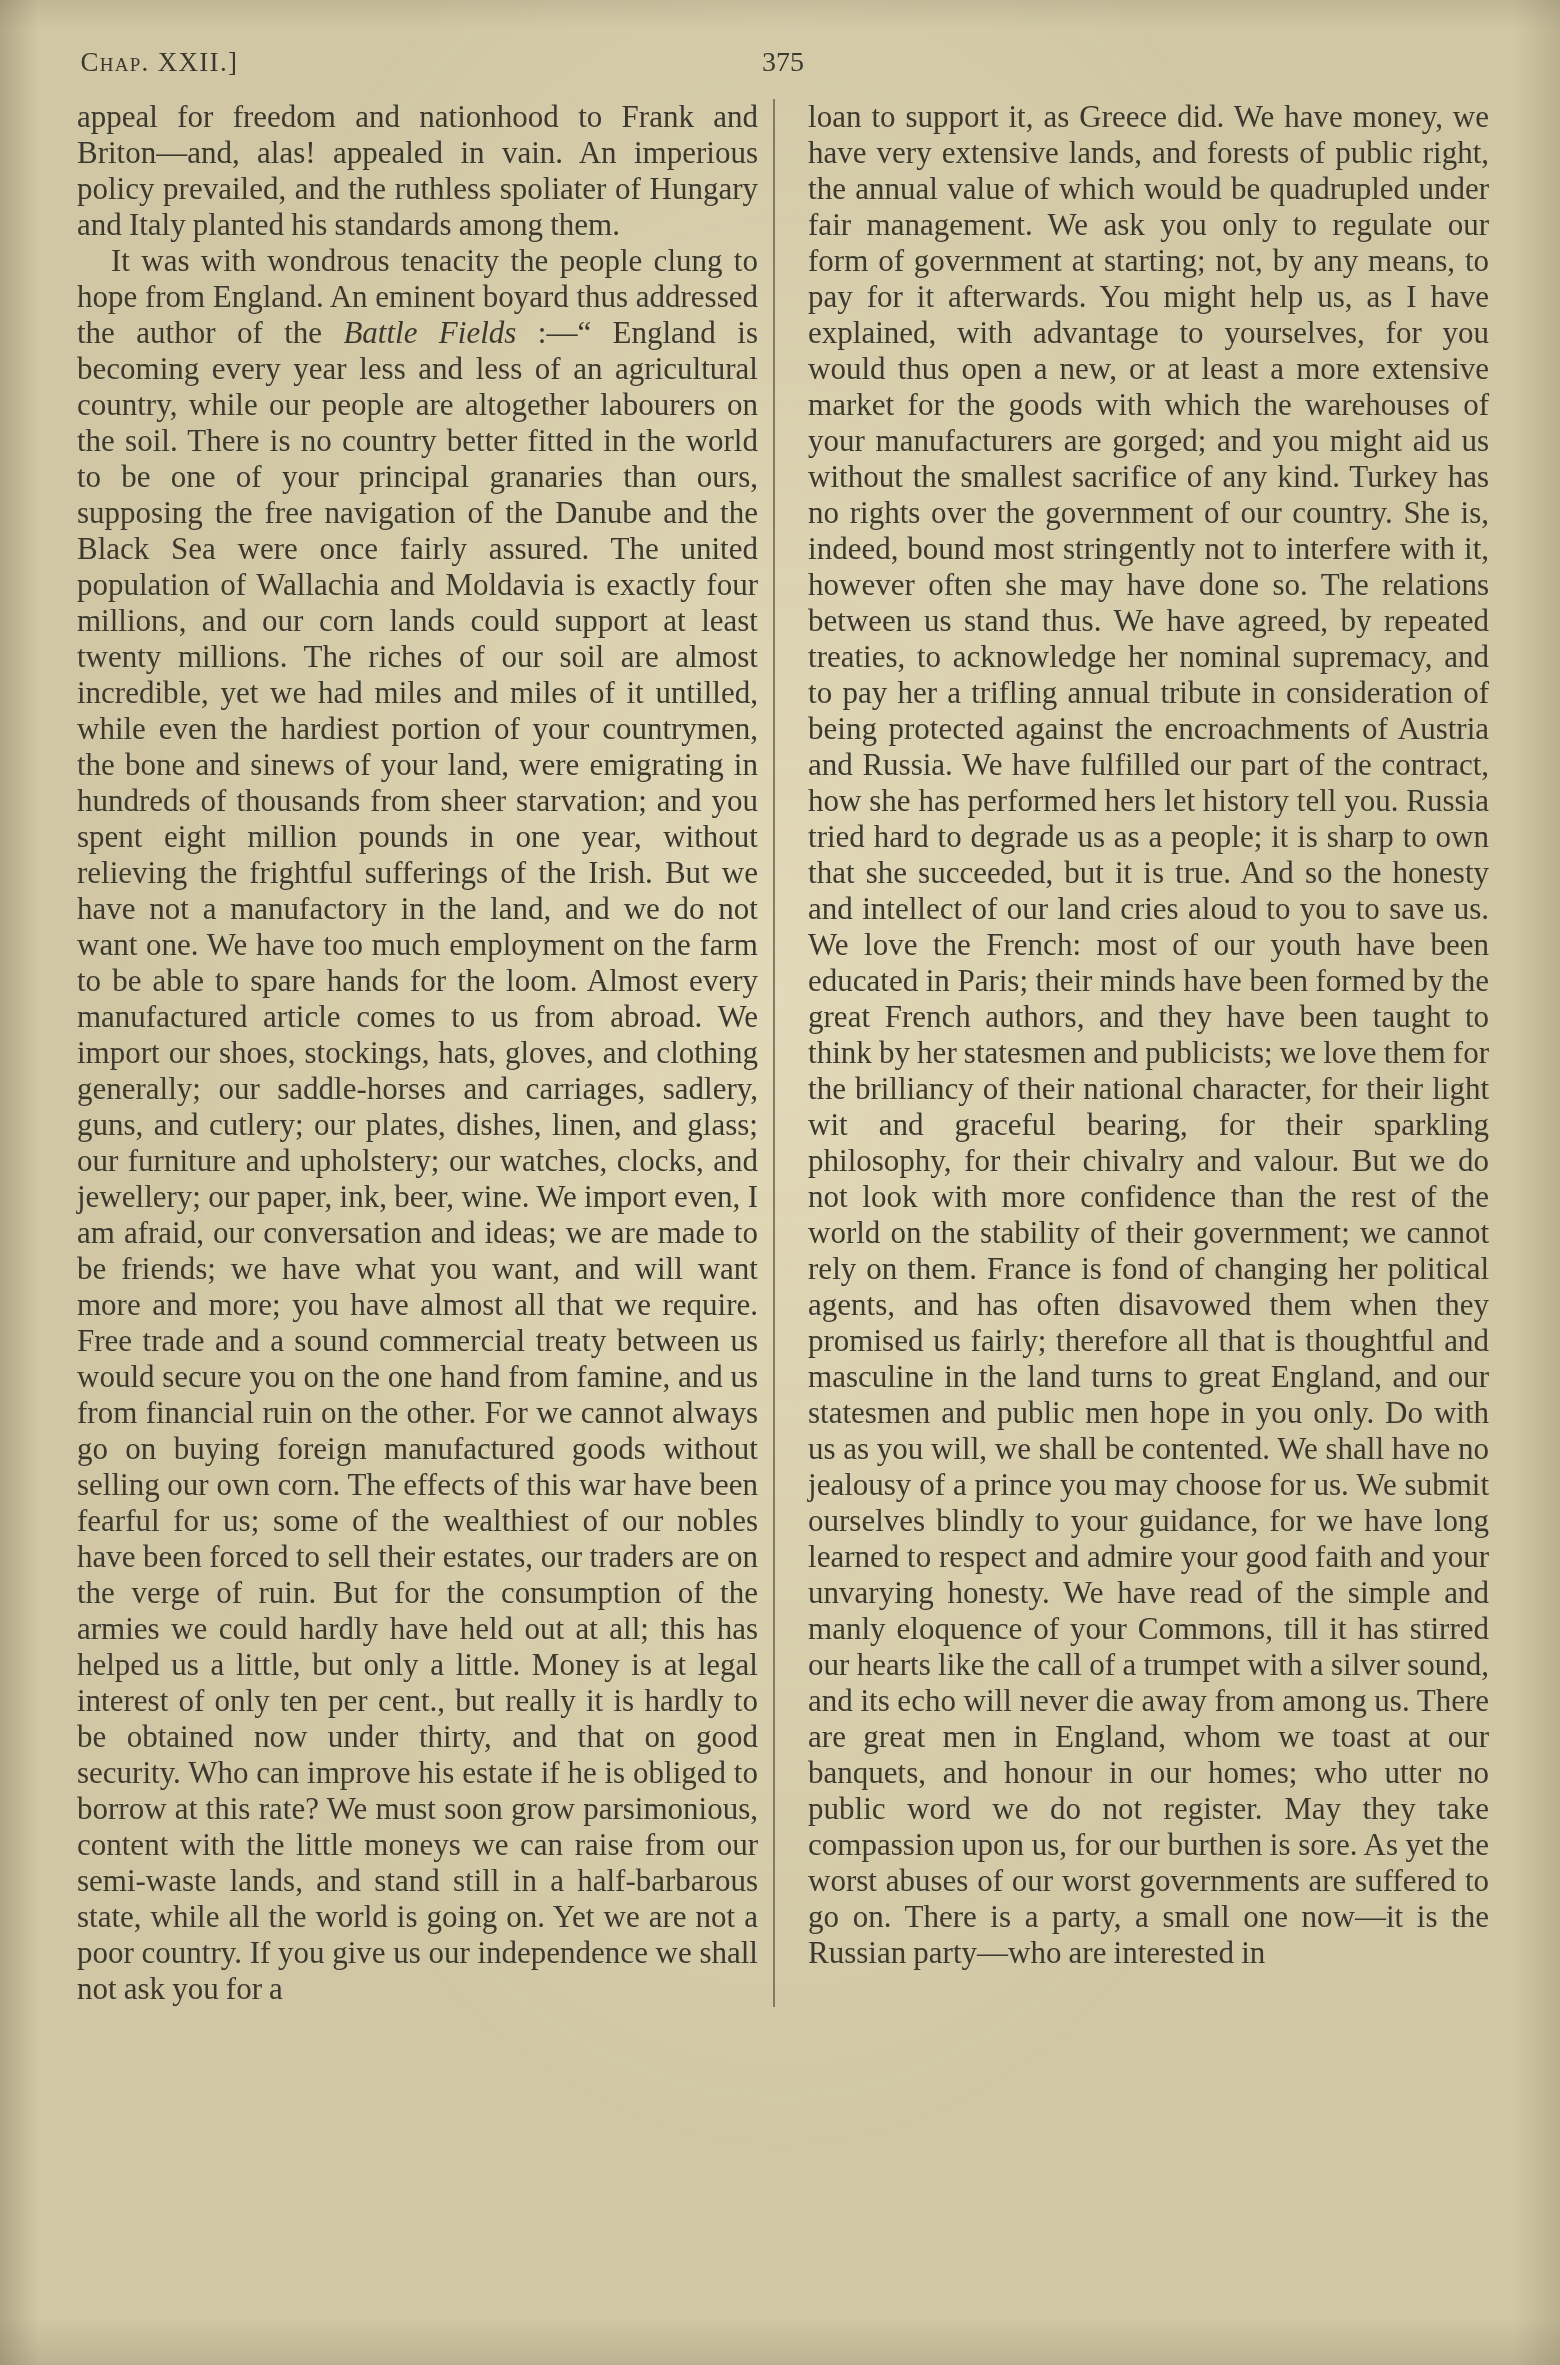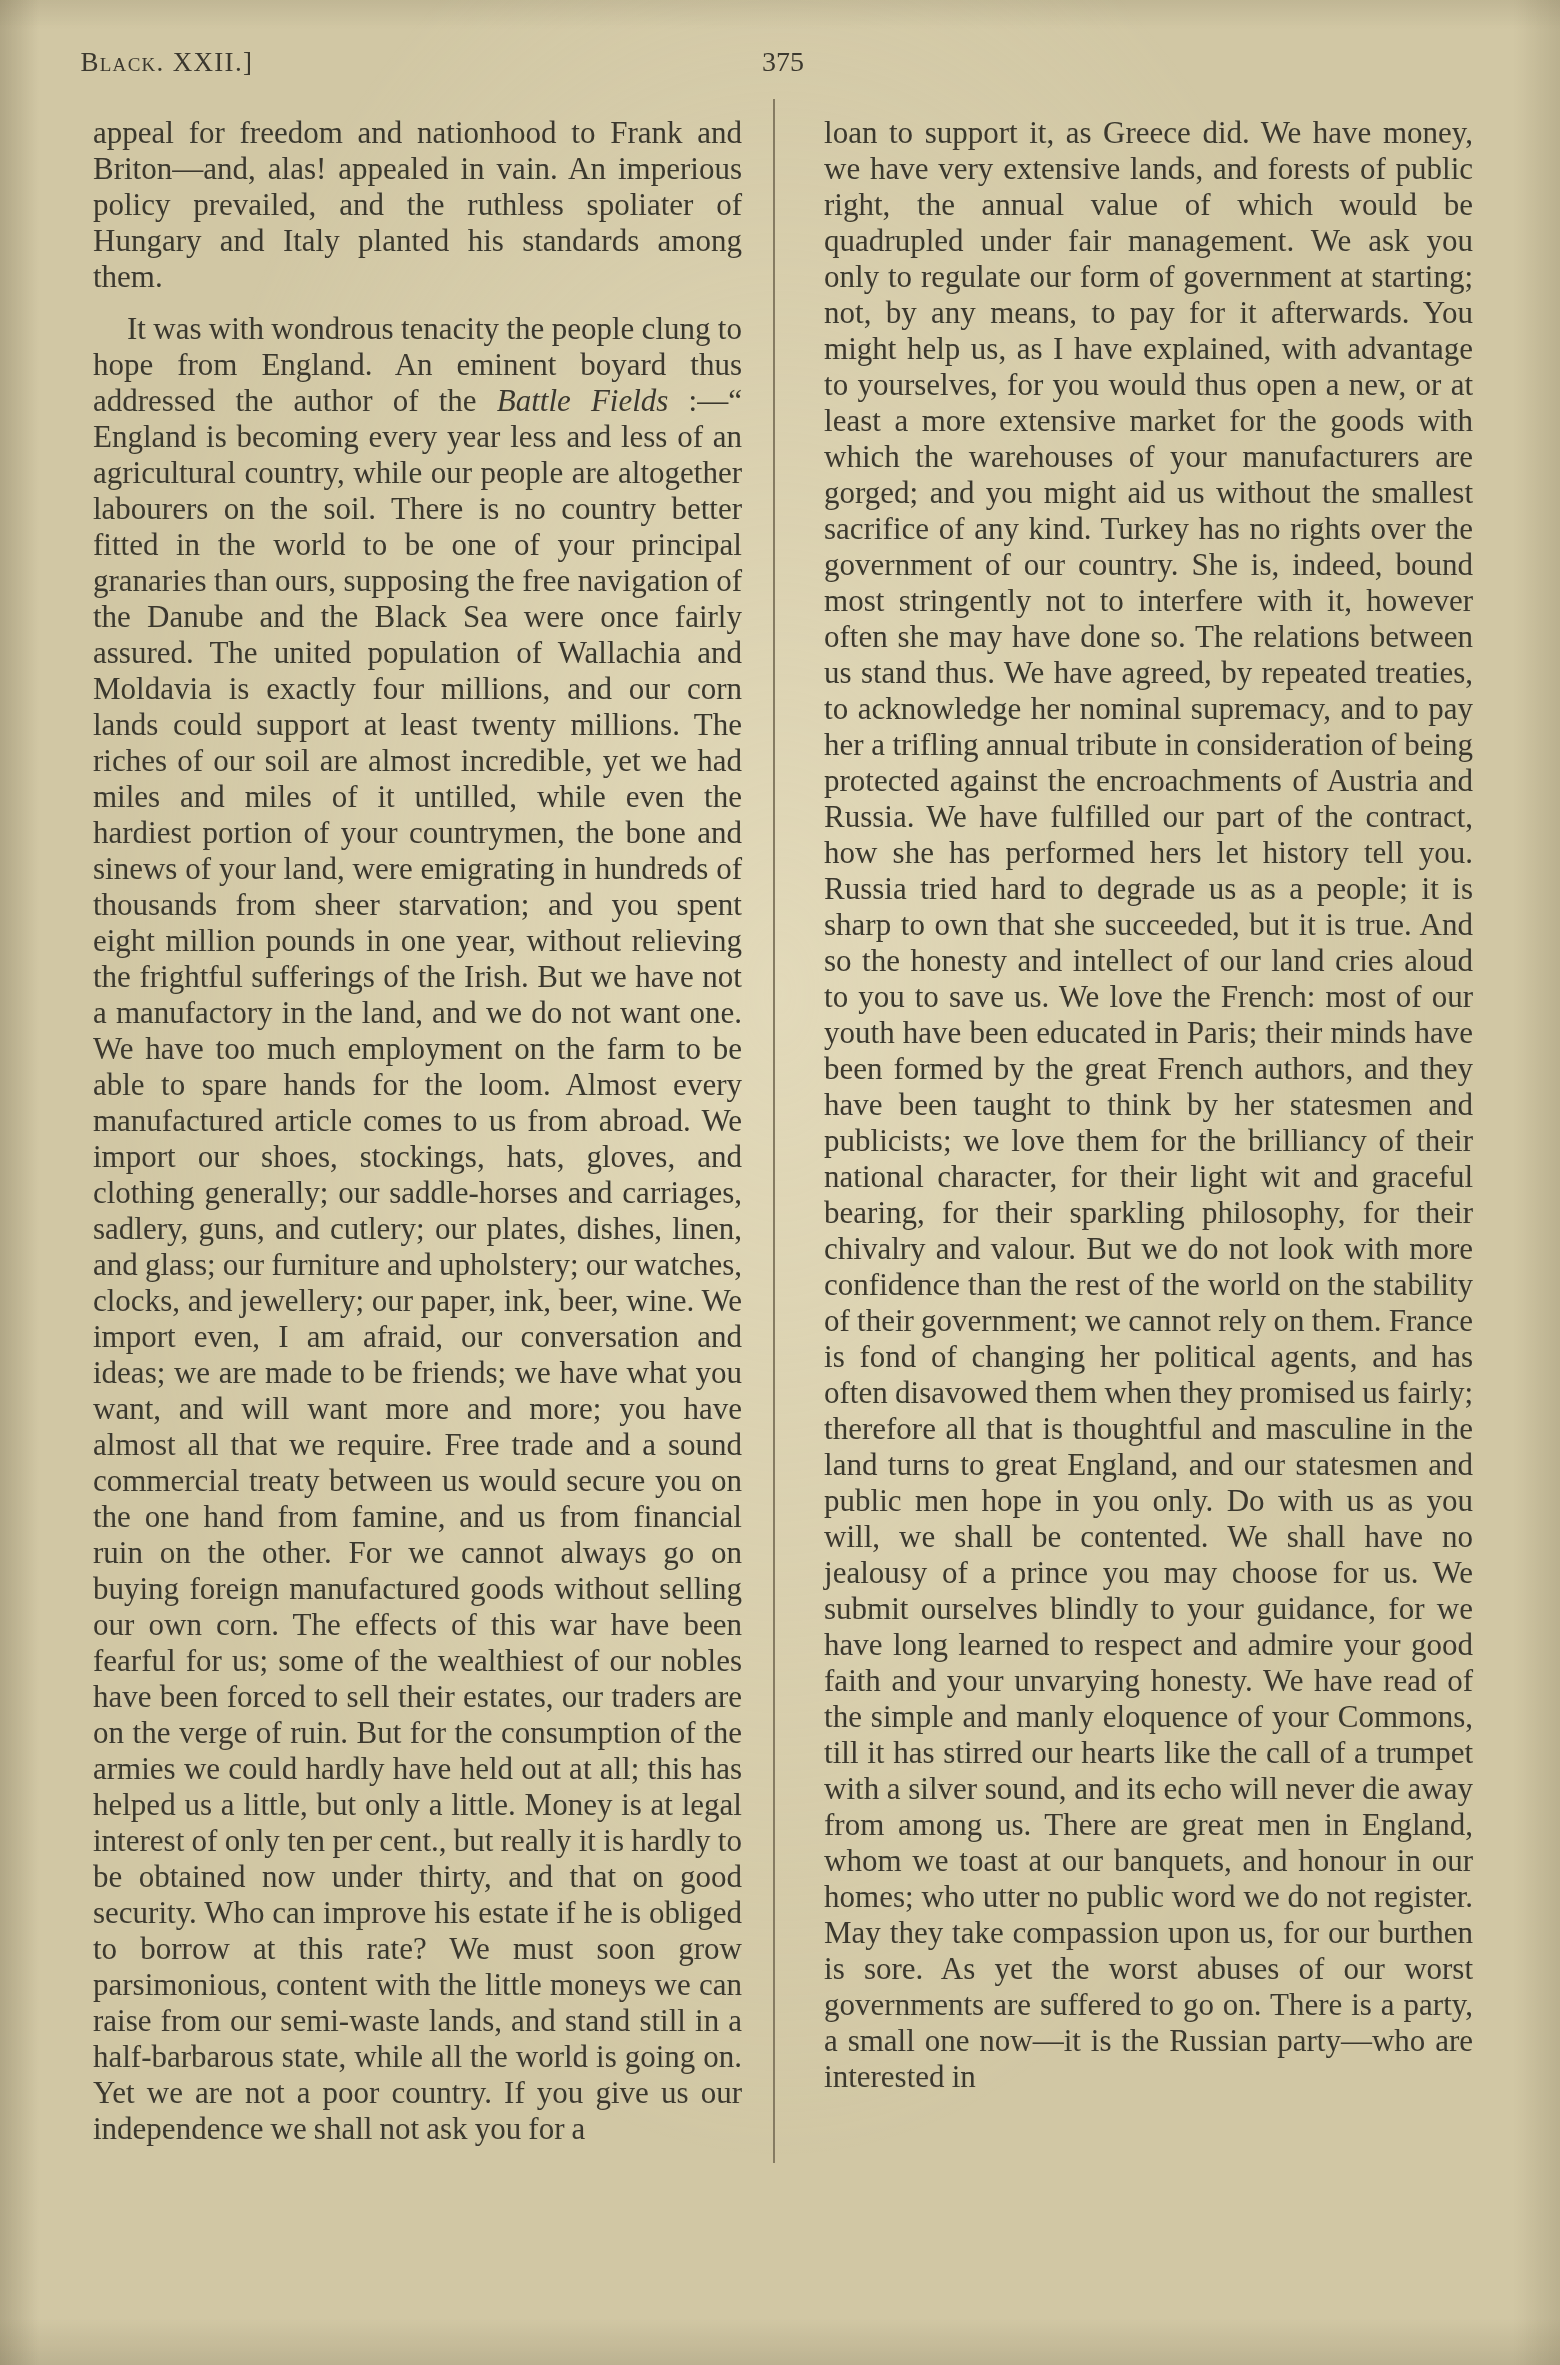--- a/index.html
+++ b/index.html
@@ -57,30 +57,30 @@
     hyphens: auto;
     -webkit-hyphens: auto;
     word-spacing: -0.02em;
   }
   .col-left  { padding-right: 15.4px; }
   .col-right { padding-left: 33px; }
   .divider {
     width: 1.7px;
     background: #857b62;
   }
-  .col p { margin: 16px; }
+  .col p { margin: 0; }
   .col p.indent { text-indent: 34px; }
   .italic { font-style: italic; }
 </style>
 </head>
 <body>
 
 <div class="page">
   <div class="header">
-    <span class="chap">Black. XXII.]</span>
+    <span class="chap">Chap. XXII.]</span>
     <span class="pagenum">375</span>
   </div>
   <div class="columns">
     <div class="col col-left" id="col-left">
         <p><span>appeal for freedom and nationhood to Frank and Briton—and, alas! appealed in vain. An imperious policy prevailed, and the ruthless spoliater of Hungary and Italy planted his standards among them.</span></p>
         <p class="indent"><span>It was with wondrous tenacity the people clung to hope from England. An eminent boyard thus addressed the author of the </span><span class="italic">Battle Fields</span><span> :—“ England is becoming every year less and less of an agricultural country, while our people are altogether labourers on the soil. There is no country better fitted in the world to be one of your principal granaries than ours, supposing the free navigation of the Danube and the Black Sea were once fairly assured. The united population of Wallachia and Moldavia is exactly four millions, and our corn lands could support at least twenty millions. The riches of our soil are almost incredible, yet we had miles and miles of it untilled, while even the hardiest portion of your countrymen, the bone and sinews of your land, were emigrating in hundreds of thousands from sheer starvation; and you spent eight million pounds in one year, without relieving the frightful sufferings of the Irish. But we have not a manufactory in the land, and we do not want one. We have too much employment on the farm to be able to spare hands for the loom. Almost every manufactured article comes to us from abroad. We import our shoes, stockings, hats, gloves, and clothing generally; our saddle-horses and carriages, sadlery, guns, and cutlery; our plates, dishes, linen, and glass; our furniture and upholstery; our watches, clocks, and jewellery; our paper, ink, beer, wine. We import even, I am afraid, our conversation and ideas; we are made to be friends; we have what you want, and will want more and more; you have almost all that we require. Free trade and a sound commercial treaty between us would secure you on the one hand from famine, and us from financial ruin on the other. For we cannot always go on buying foreign manufactured goods without selling our own corn. The effects of this war have been fearful for us; some of the wealthiest of our nobles have been forced to sell their estates, our traders are on the verge of ruin. But for the consumption of the armies we could hardly have held out at all; this has helped us a little, but only a little. Money is at legal interest of only ten per cent., but really it is hardly to be obtained now under thirty, and that on good security. Who can improve his estate if he is obliged to borrow at this rate? We must soon grow parsimonious, content with the little moneys we can raise from our semi-waste lands, and stand still in a half-barbarous state, while all the world is going on. Yet we are not a poor country. If you give us our independence we shall not ask you for a</span></p>
       </div>
     <div class="divider"></div>
     <div class="col col-right" id="col-right">
         <p><span>loan to support it, as Greece did. We have money, we have very extensive lands, and forests of public right, the annual value of which would be quadrupled under fair management. We ask you only to regulate our form of government at starting; not, by any means, to pay for it afterwards. You might help us, as I have explained, with advantage to yourselves, for you would thus open a new, or at least a more extensive market for the goods with which the warehouses of your manufacturers are gorged; and you might aid us without the smallest sacrifice of any kind. Turkey has no rights over the government of our country. She is, indeed, bound most stringently not to interfere with it, however often she may have done so. The relations between us stand thus. We have agreed, by repeated treaties, to acknowledge her nominal supremacy, and to pay her a trifling annual tribute in consideration of being protected against the encroachments of Austria and Russia. We have fulfilled our part of the contract, how she has performed hers let history tell you. Russia tried hard to degrade us as a people; it is sharp to own that she succeeded, but it is true. And so the honesty and intellect of our land cries aloud to you to save us. We love the French: most of our youth have been educated in Paris; their minds have been formed by the great French authors, and they have been taught to think by her statesmen and publicists; we love them for the brilliancy of their national character, for their light wit and graceful bearing, for their sparkling philosophy, for their chivalry and valour. But we do not look with more confidence than the rest of the world on the stability of their government; we cannot rely on them. France is fond of changing her political agents, and has often disavowed them when they promised us fairly; therefore all that is thoughtful and masculine in the land turns to great England, and our statesmen and public men hope in you only. Do with us as you will, we shall be contented. We shall have no jealousy of a prince you may choose for us. We submit ourselves blindly to your guidance, for we have long learned to respect and admire your good faith and your unvarying honesty. We have read of the simple and manly eloquence of your Commons, till it has stirred our hearts like the call of a trumpet with a silver sound, and its echo will never die away from among us. There are great men in England, whom we toast at our banquets, and honour in our homes; who utter no public word we do not register. May they take compassion upon us, for our burthen is sore. As yet the worst abuses of our worst governments are suffered to go on. There is a party, a small one now—it is the Russian party—who are interested in</span></p>

